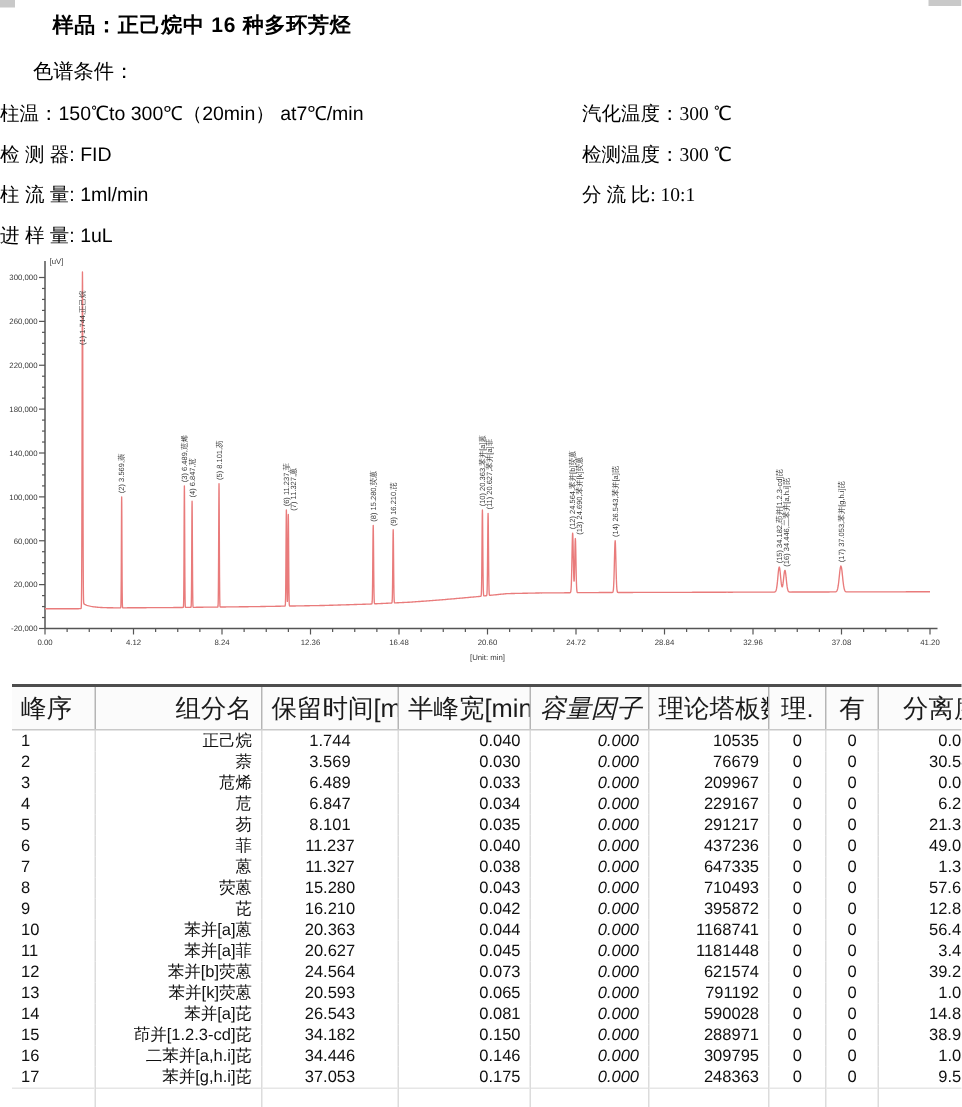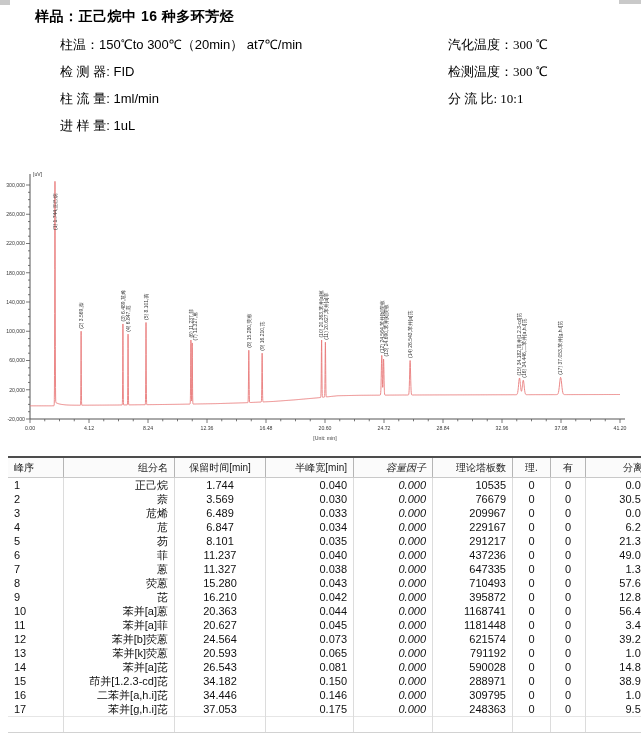--- a/index.html
+++ b/index.html
@@ -8,32 +8,32 @@
   .corner-artifact{position:absolute;background:#c9c9c9;}
   .corner-artifact.tl{left:0;top:0;width:10px;height:5px;}
   .corner-artifact.tr{right:0;top:0;width:22px;height:4px;}
 
   
   .doc-header{position:absolute;left:0;top:0;width:641px;}
   .sample-title{margin:8px 0 0 35px;font-size:14px;font-weight:bold;letter-spacing:0.5px;}
   .cond-title{margin:13px 0 0 22px;font-size:13.5px;}
   .cond-rows{margin-top:6px;}
   .cond-row{display:flex;margin-top:11px;font-size:13px;line-height:16px;}
-  .cond-left{margin-left:60px;width:388px;}
+  .cond-left{width:388px;}
   .cond-right{white-space:nowrap;font-family:Liberation Serif, serif;}
 
   
   .chart-wrap{position:absolute;left:0;top:166px;width:641px;height:288px;}
   svg{display:block;}
   svg text{font-family:"Liberation Sans",sans-serif;}
 
   
   .table-wrap{position:absolute;left:8px;top:456px;width:629px;}
   table.peaks{border-collapse:collapse;table-layout:fixed;width:627px;border-top:2px solid #4d4d4d;}
-  table.peaks th{font-size:10px;font-weight:normal;color:#1a1a1a;padding:3px 6px 2px 6px;
+  table.peaks th{font-size:17px;font-weight:normal;color:#1a1a1a;padding:3px 6px 2px 6px;
     border-right:1px solid #b5b5b5;border-bottom:1px solid #c9c9c9;background:#fbfbfb;white-space:nowrap;overflow:hidden;}
   table.peaks td{font-size:11px;line-height:13px;color:#101010;padding:0.5px 6px;
     border-right:1px solid #dcdcdc;white-space:nowrap;overflow:hidden;}
   table.peaks .c0{width:43px;text-align:left;}
   table.peaks .c1{width:98px;text-align:right;}
   table.peaks .c2{width:78px;text-align:center;}
   table.peaks .c3{width:75px;text-align:right;}
   table.peaks .c4{width:66px;text-align:right;font-style:italic;}
   table.peaks .c5{width:67px;text-align:right;}
   table.peaks .c6{width:25px;text-align:center;}
@@ -43,20 +43,21 @@
 </style>
 </head>
 <body>
 
 <div class="page">
   <div class="corner-artifact tl"></div>
   <div class="corner-artifact tr"></div>
 
   <div class="doc-header">
     <div class="sample-title">样品：正己烷中 16 种多环芳烃</div>
+    <div class="cond-title">色谱条件：</div>
     <div class="cond-rows">
       <div class="cond-row">
         <span class="cond-left">柱温：150℃to 300℃（20min） at7℃/min</span>
         <span class="cond-right">汽化温度：300  ℃</span>
       </div>
       <div class="cond-row">
         <span class="cond-left">检 测 器: FID</span>
         <span class="cond-right">检测温度：300  ℃</span>
       </div>
       <div class="cond-row">

